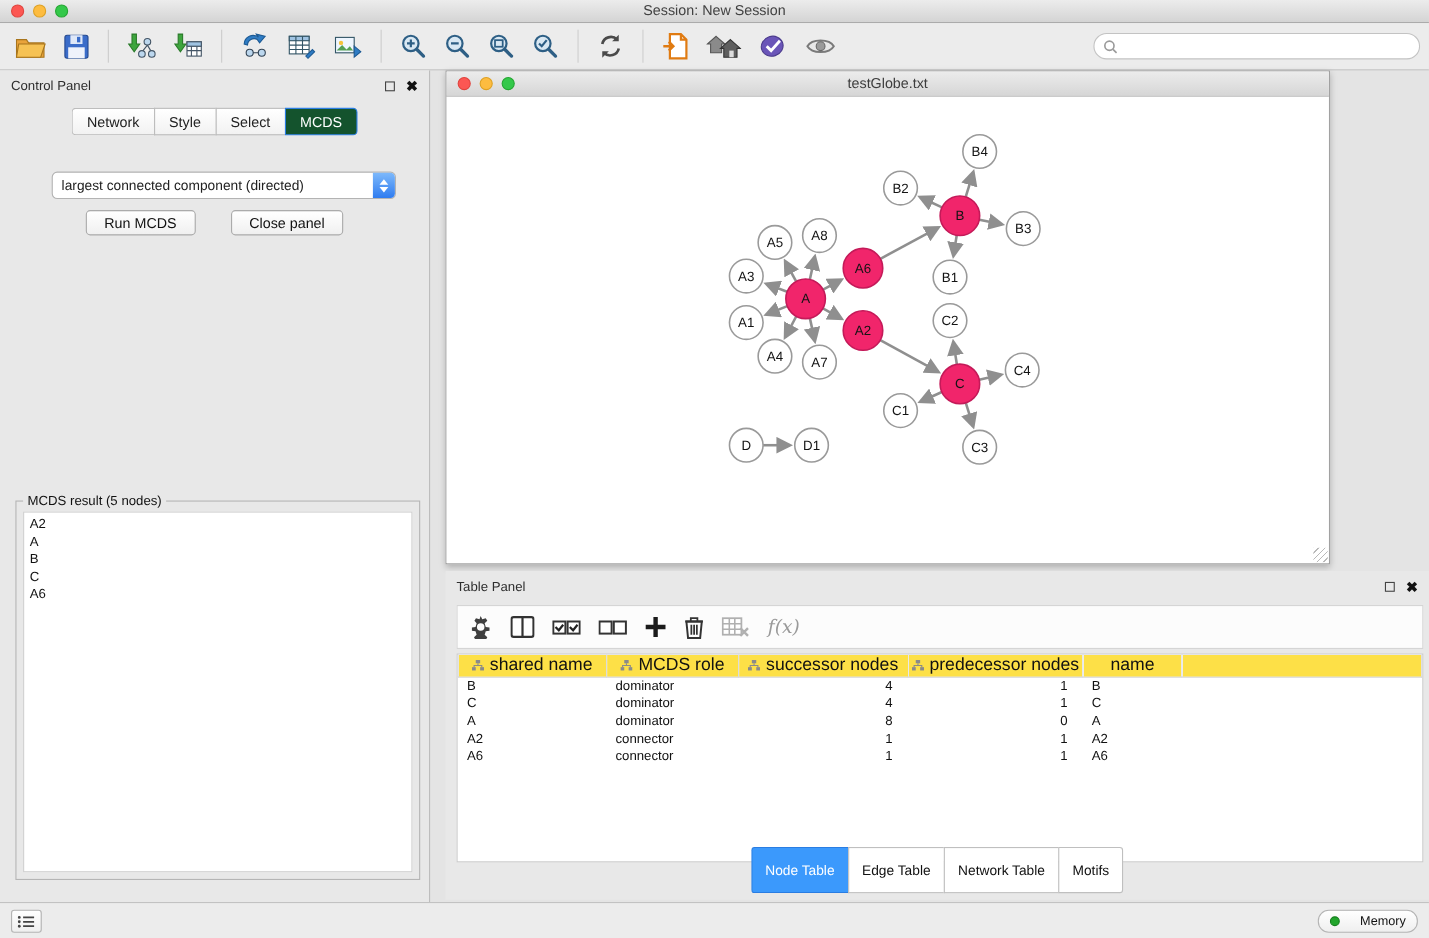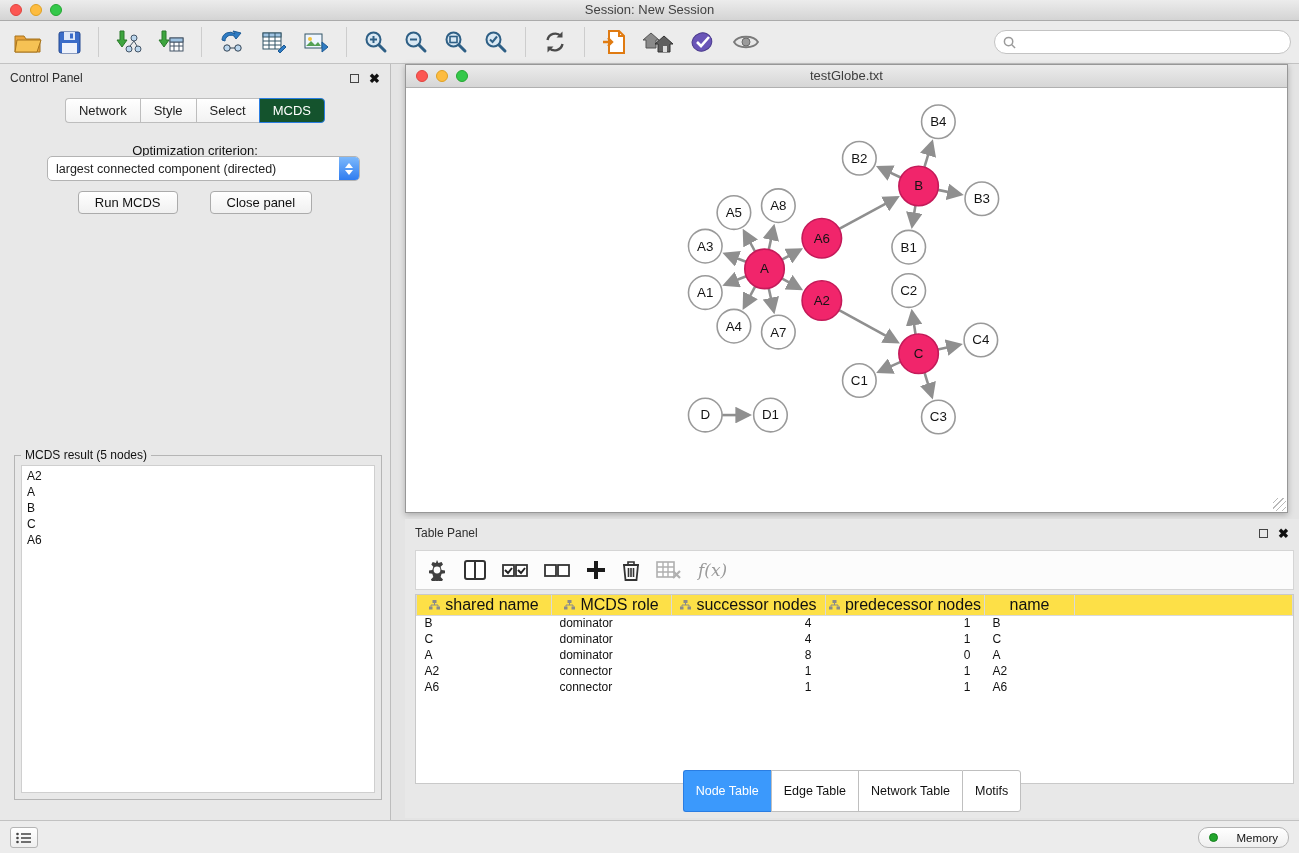--- a/index.html
+++ b/index.html
@@ -42,21 +42,21 @@
 .combo .stepper i.up{border-bottom:5px solid #fff}
 .combo .stepper i.dn{border-top:5px solid #fff}
 .btn-row{position:absolute;left:0;top:127px;width:100%;display:flex;justify-content:center;gap:32px}
 .mac-btn{background:linear-gradient(#ffffff,#f0f0f0);border:1px solid #ababab;border-radius:4px;font-size:13px;padding:3px 16px;color:#111}
 .fieldset{position:absolute;left:14px;top:391px;width:368px;height:345px;border:1px solid #b5b5b5}
 .fieldset .legend{position:absolute;top:-8px;left:6px;background:#e8e8e8;padding:0 4px;font-size:12px;color:#111}
 .mcds-list{position:absolute;left:6px;right:6px;top:9px;bottom:6px;background:#fff;border:1px solid #cfcfcf;overflow:auto;padding-top:2px}
 .mcds-item{font-size:12px;padding:1px 5px;height:16px;color:#111}
 
 
-.network-window{position:absolute;left:405px;top:64px;width:883px;height:449px;background:#fff;border:1px solid #979797;box-shadow:0 2px 6px rgba(0,0,0,.25)}
+.network-window{position:absolute;left:405px;top:64px;width:804px;height:449px;background:#fff;border:1px solid #979797;box-shadow:0 2px 6px rgba(0,0,0,.25)}
 .net-titlebar{position:relative;height:23px;background:linear-gradient(#ececec,#d6d6d6);border-bottom:1px solid #b0b0b0}
 .net-titlebar .traffic{top:5px}
 .net-titlebar .wtitle{position:absolute;left:0;right:0;top:3px;text-align:center;font-size:13px;color:#3d3d3d}
 .net-canvas{position:absolute;left:0;top:23px;right:0;bottom:0;background:#fff;overflow:hidden}
 .net-canvas svg{width:100%;height:100%;display:block}
 .resize-grip{position:absolute;right:1px;bottom:1px;width:13px;height:13px;background:repeating-linear-gradient(135deg,transparent 0 3px,#b9b9b9 3px 4px)}
 
 
 .table-panel{position:absolute;left:405px;top:519px;width:894px;height:299px;background:#e8e8e8}
 .table-toolbar{position:absolute;left:10px;right:5px;top:31px;height:40px;background:#fcfcfc;border:1px solid #d5d5d5;display:flex;align-items:center;padding-left:10px;gap:16px}
@@ -230,21 +230,20 @@
     <span class="sp"></span>
     <span class="minbox"></span>
     <span class="closex">✖</span>
   </div>
   <div class="seg-tabs">
     <button class="seg">Network</button>
     <button class="seg">Style</button>
     <button class="seg">Select</button>
     <button class="seg active">MCDS</button>
   </div>
-  <div class="opt-label">Optimization criterion:</div>
   <div class="combo">
     <span class="val">largest connected component (directed)</span>
     <span class="stepper">
         <i class="up"></i>
         <i class="dn"></i>
       </span>
   </div>
   <div class="btn-row">
     <button class="mac-btn">Run MCDS</button>
     <button class="mac-btn">Close panel</button>

